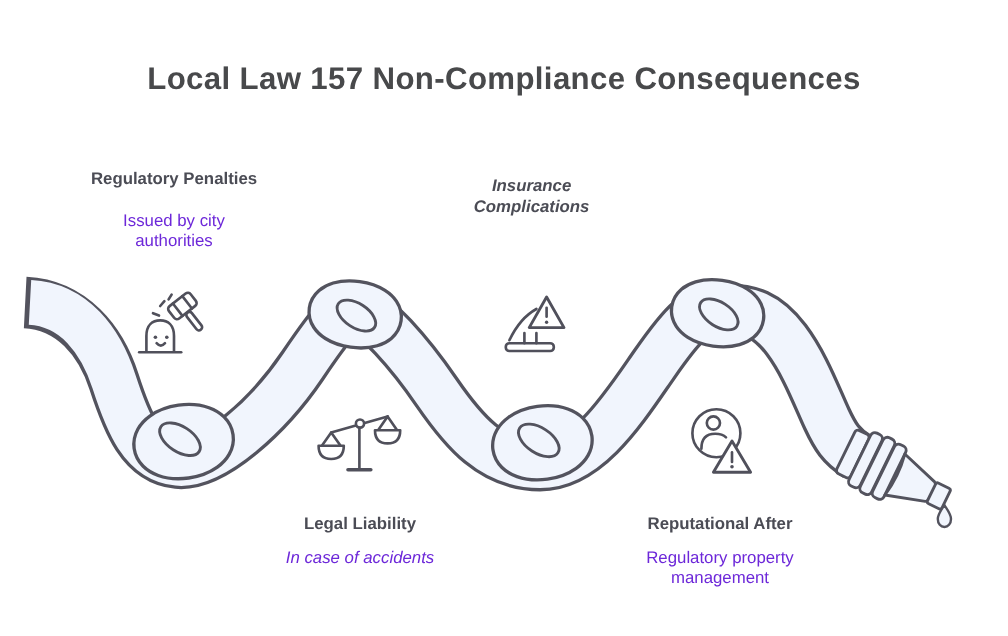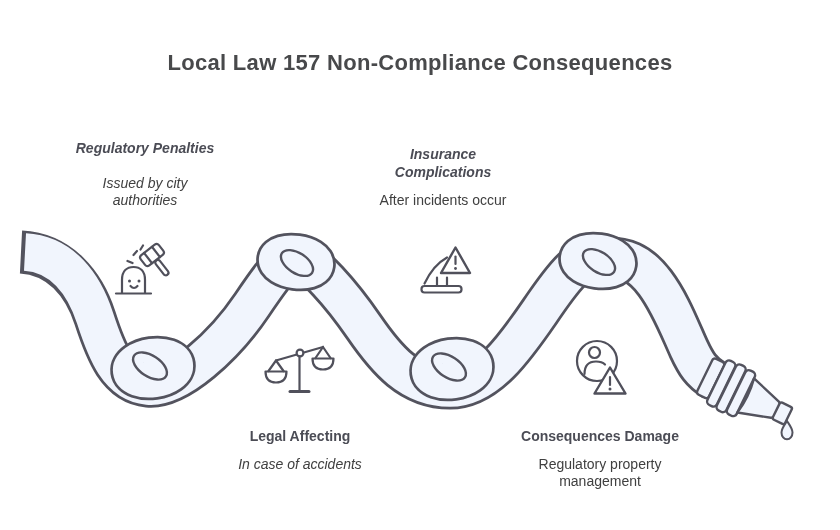--- a/index.html
+++ b/index.html
@@ -2,27 +2,27 @@
 <html><head>
 <meta charset="utf-8">
 <style>
   html,body{margin:0;padding:0;background:#fff;}
   .canvas{
     position:relative;width:840px;height:530px;background:#ffffff;overflow:hidden;
     font-family:"Liberation Sans",sans-serif;
   }
   .title{
     position:absolute;left:0;top:50px;width:840px;text-align:center;
-    font-size:22px;font-weight:700;letter-spacing:.3px;color:#48494b;
+    font-size:26px;font-weight:700;letter-spacing:.3px;color:#48494b;
   }
   .illustration{position:absolute;left:0;top:0;width:840px;height:530px;}
   .group{position:absolute;text-align:center;color:#4b4c55;}
   .heading{font-size:14px;font-weight:700;line-height:18px;color:#4b4c55;}
-  .sub{font-size:14px;font-weight:500;line-height:17px;color:#404040;}
-  .g1{left:45px;top:139px;width:200px;font-style:italic;}
+  .sub{font-size:14px;font-weight:500;line-height:17px;color:#6d28d9;}
+  .g1{left:45px;top:139px;width:200px;}
   .g1 .sub{margin:18px auto 0;max-width:120px;}
   .g2{left:343px;top:145px;width:200px;}
   .g2 .heading{max-width:122px;margin:0 auto;font-style:italic;}
   .g2 .sub{margin-top:11px;}
   .g3{left:200px;top:427px;width:200px;}
   .g3 .sub{margin-top:11px;font-style:italic;}
   .g4{left:500px;top:427px;width:200px;}
   .g4 .sub{margin:11px auto 0;max-width:142px;}
 </style>
 </head>
@@ -115,26 +115,25 @@
     </g>
   </svg>
 
   <div class="group g1">
     <div class="heading">Regulatory Penalties</div>
     <div class="sub">Issued by city authorities</div>
   </div>
 
   <div class="group g2">
     <div class="heading">Insurance Complications</div>
-    <div class="sub">After incidents occur</div>
   </div>
 
   <div class="group g3">
-    <div class="heading">Legal Affecting</div>
+    <div class="heading">Legal Liability</div>
     <div class="sub">In case of accidents</div>
   </div>
 
   <div class="group g4">
-    <div class="heading">Consequences Damage</div>
+    <div class="heading">Reputational After</div>
     <div class="sub">Regulatory property management</div>
   </div>
 
 </div>
 
 </body></html>

